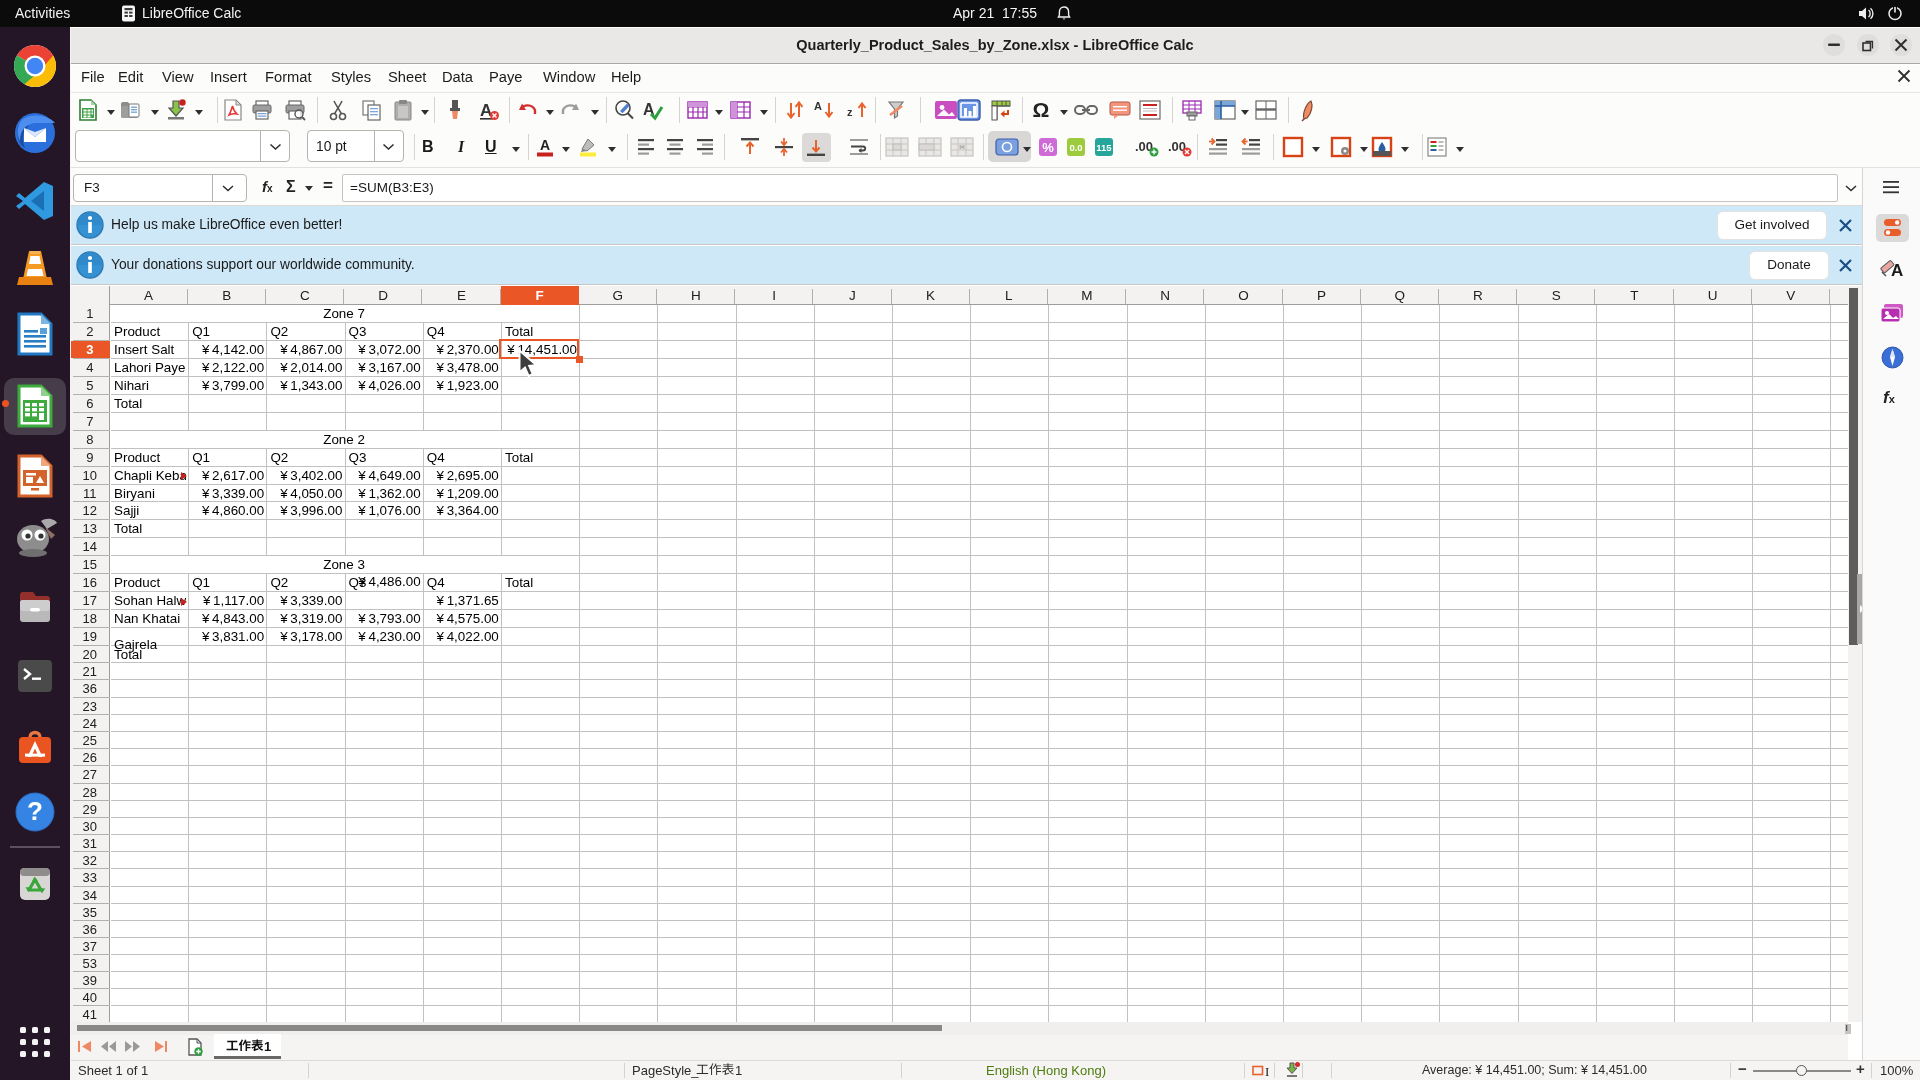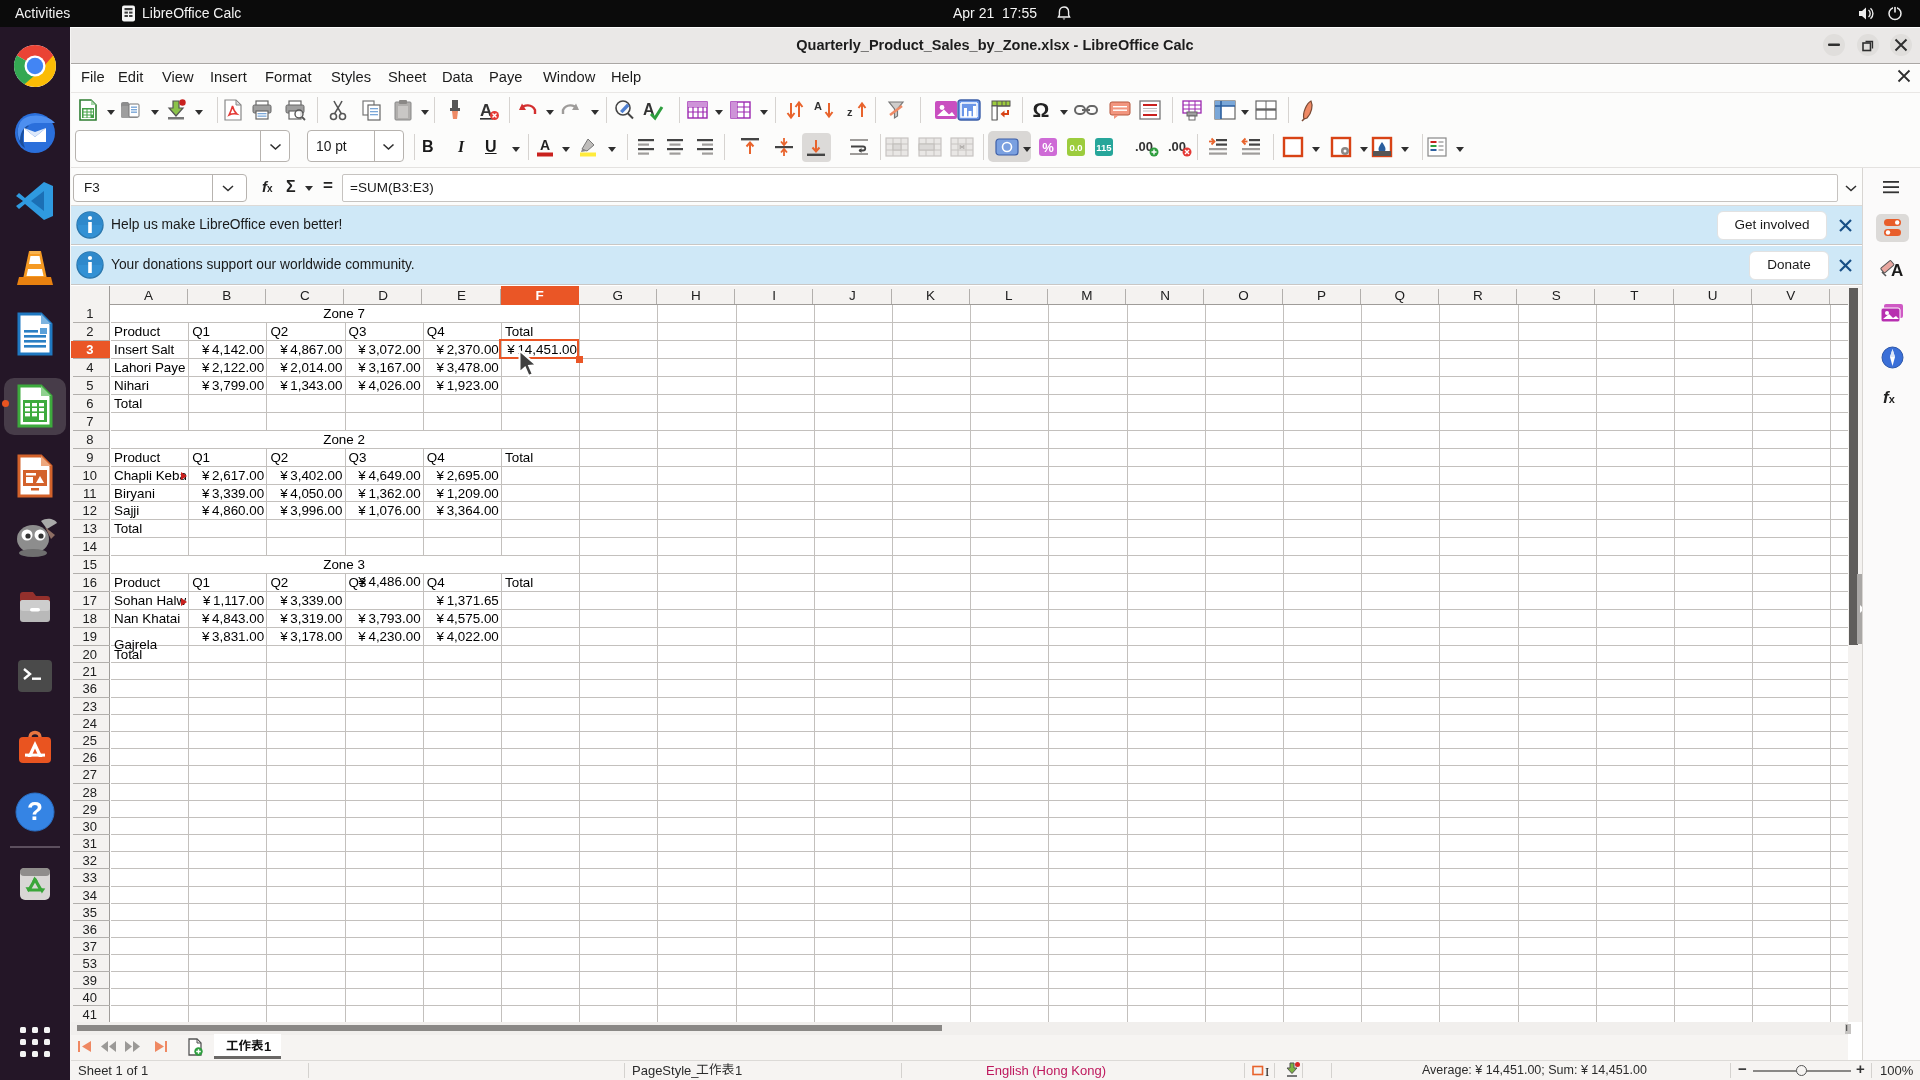--- a/index.html
+++ b/index.html
@@ -940,21 +940,21 @@
 <div class="a" style="left:214px;top:1056px;width:67px;height:3px;background:#6a6866"></div>
 <div class="a" style="left:70px;top:1060px;width:1850px;height:20px;background:#f6f4f2;border-top:1px solid #dcdad7"></div>
 <div class="tx" style="left:78px;top:1063px;font-size:13px;color:#2b2b2b">Sheet 1 of 1</div>
 <div class="tx" style="left:632px;top:1063px;font-size:13px;color:#2b2b2b">PageStyle_</div>
 <svg style="left:696px;top:1074.3px" width="38" height="1" viewBox="0 0 38 1">
     <path transform="translate(0.0,0) scale(0.01280,-0.01280)" d="M104.099853515625 727.3306884765625H900.340087890625V649.7489013671875H104.099853515625ZM51.979736328125 71.861083984375H950.580322265625V-3.16064453125H51.979736328125ZM455.9189453125 688.07958984375H539.3509521484375V40.700439453125H455.9189453125Z" fill="#2b2b2b"></path>
     <path transform="translate(12.8,0) scale(0.01280,-0.01280)" d="M487.460205078125 672.6505126953125H961.5303955078125V600.5289306640625H452.0093994140625ZM612.0904541015625 455.92041015625H938.80029296875V386.7489013671875H612.0904541015625ZM611.700439453125 235.140380859375H952.4102783203125V164.1888427734375H611.700439453125ZM574.6895751953125 649.219970703125H651.4913330078125V-79.140380859375H574.6895751953125ZM525.859619140625 828.0904541015625 598.1512451171875 809.3900146484375Q570.1512451171875 729.8299560546875 532.76123046875 653.2098388671875Q495.3712158203125 576.5897216796875 452.0911865234375 509.55462646484375Q408.8111572265625 442.51953125 362.8111572265625 390.739501953125Q357.301025390625 397.419677734375 346.560791015625 407.159912109375Q335.820556640625 416.900146484375 324.580322265625 426.7503662109375Q313.340087890625 436.6005859375 304.659912109375 442.1107177734375Q350.4898681640625 489.16064453125 391.31982421875 551.1856079101562Q432.1497802734375 613.2105712890625 466.78472900390625 684.2355346679688Q501.419677734375 755.260498046875 525.859619140625 828.0904541015625ZM285.0687255859375 836.3603515625 357.140380859375 813.9298095703125Q324.5303955078125 729.539794921875 280.640380859375 646.419677734375Q236.7503662109375 563.299560546875 185.66534423828125 490.48443603515625Q134.580322265625 417.6693115234375 79.80029296875 361.499267578125Q76.240234375 370.3494873046875 68.340087890625 384.79486083984375Q60.43994140625 399.240234375 51.95477294921875 414.18560791015625Q43.4696044921875 429.1309814453125 35.95947265625 437.3712158203125Q86.059326171875 486.2510986328125 132.0491943359375 550.0459594726562Q178.0390625 613.8408203125 217.4189453125 687.2456665039062Q256.798828125 760.6505126953125 285.0687255859375 836.3603515625ZM178.5289306640625 578.6396484375 252.940673828125 653.661376953125 254.16064453125 652.0513916015625V-78.140380859375H178.5289306640625Z" fill="#2b2b2b"></path>
     <path transform="translate(25.6,0) scale(0.01280,-0.01280)" d="M105.1497802734375 751.1309814453125H902.460205078125V685.859619140625H105.1497802734375ZM155.979736328125 601.4508056640625H857.92041015625V539.299560546875H155.979736328125ZM65.0296630859375 449.8408203125H933.580322265625V384.5694580078125H65.0296630859375ZM459.9891357421875 840.3603515625H535.620849609375V396.759765625H459.9891357421875ZM444.2091064453125 433.48046875 508.380615234375 402.7098388671875Q471.2105712890625 358.3697509765625 421.79559326171875 317.00469970703125Q372.380615234375 275.6396484375 315.96563720703125 238.859619140625Q259.5506591796875 202.07958984375 200.66064453125 172.299560546875Q141.7706298828125 142.51953125 85.6505126953125 121.95947265625Q80.5303955078125 131.0296630859375 71.65521240234375 142.35491943359375Q62.780029296875 153.68017578125 53.62481689453125 164.61541748046875Q44.4696044921875 175.5506591796875 35.7894287109375 182.8408203125Q91.3494873046875 200.8408203125 149.45947265625 227.36578369140625Q207.5694580078125 253.8907470703125 262.5093994140625 287.02569580078125Q317.4493408203125 320.16064453125 364.30426025390625 357.6005859375Q411.1591796875 395.04052734375 444.2091064453125 433.48046875ZM554.9312744140625 415.539794921875Q588.201171875 319.780029296875 645.9359741210938 240.740234375Q703.6707763671875 161.700439453125 784.380615234375 104.90557861328125Q865.0904541015625 48.1107177734375 966.5303955078125 18.6707763671875Q958.460205078125 10.9906005859375 949.0 -0.5296630859375Q939.539794921875 -12.0499267578125 931.1646118164062 -23.8502197265625Q922.7894287109375 -35.6505126953125 916.6693115234375 -46.500732421875Q811.3292236328125 -10.940673828125 728.559326171875 51.75433349609375Q645.7894287109375 114.4493408203125 585.8845825195312 202.03436279296875Q525.979736328125 289.619384765625 487.3697509765625 397.95947265625ZM846.0093994140625 346.0701904296875 908.2308349609375 302.0390625Q857.5506591796875 259.9891357421875 797.6856079101562 217.69427490234375Q737.820556640625 175.3994140625 686.820556640625 145.6895751953125L638.1295166015625 185.48046875Q671.739501953125 206.3104248046875 709.95947265625 234.05535888671875Q748.179443359375 261.80029296875 784.0944213867188 291.1302490234375Q820.0093994140625 320.460205078125 846.0093994140625 346.0701904296875ZM252.2293701171875 -79.140380859375 245.9891357421875 -14.5289306640625 281.0296630859375 14.8314208984375 579.0499267578125 103.76123046875Q580.219970703125 88.40087890625 584.06005859375 69.11541748046875Q587.900146484375 49.8299560546875 591.240234375 37.8096923828125Q486.5101318359375 4.3697509765625 423.08502197265625 -16.240234375Q359.659912109375 -36.8502197265625 325.539794921875 -48.43524169921875Q291.419677734375 -60.020263671875 275.99456787109375 -66.49530029296875Q260.5694580078125 -72.9703369140625 252.2293701171875 -79.140380859375ZM252.2293701171875 -79.140380859375Q250.059326171875 -69.68017578125 244.3292236328125 -56.7698974609375Q238.59912109375 -43.859619140625 232.0889892578125 -31.33935546875Q225.578857421875 -18.819091796875 219.0687255859375 -10.9189453125Q231.7489013671875 -4.1888427734375 244.759033203125 10.601318359375Q257.7691650390625 25.3914794921875 257.7691650390625 55.12158203125V270.2901611328125H335.3509521484375V-9.2091064453125Q335.3509521484375 -9.2091064453125 327.060791015625 -13.85418701171875Q318.7706298828125 -18.499267578125 306.33538818359375 -26.3994140625Q293.900146484375 -34.299560546875 281.35491943359375 -43.5897216796875Q268.8096923828125 -52.8798828125 260.51953125 -62.06005859375Q252.2293701171875 -71.240234375 252.2293701171875 -79.140380859375Z" fill="#2b2b2b"></path>
   </svg>
 <div class="tx" style="left:735px;top:1063px;font-size:13px;color:#2b2b2b">1</div>
-<div class="tx" style="left:986px;top:1063px;font-size:13px;color:#be185d">English (Hong Kong)</div>
+<div class="tx" style="left:986px;top:1063px;font-size:13px;color:#4d7c0f">English (Hong Kong)</div>
 <div class="a" style="left:308px;top:1063px;width:1px;height:15px;background:#d4d2cf"></div>
 <div class="a" style="left:624px;top:1063px;width:1px;height:15px;background:#d4d2cf"></div>
 <div class="a" style="left:901px;top:1063px;width:1px;height:15px;background:#d4d2cf"></div>
 <div class="a" style="left:1244px;top:1063px;width:1px;height:15px;background:#d4d2cf"></div>
 <div class="a" style="left:1274px;top:1063px;width:1px;height:15px;background:#d4d2cf"></div>
 <div class="a" style="left:1302px;top:1063px;width:1px;height:15px;background:#d4d2cf"></div>
 <div class="a" style="left:1331px;top:1063px;width:1px;height:15px;background:#d4d2cf"></div>
 <div class="a" style="left:1730px;top:1063px;width:1px;height:15px;background:#d4d2cf"></div>
 <div class="a" style="left:1871px;top:1063px;width:1px;height:15px;background:#d4d2cf"></div>
 <svg style="left:1252px;top:1064px" width="19" height="13" viewBox="0 0 19 13">

